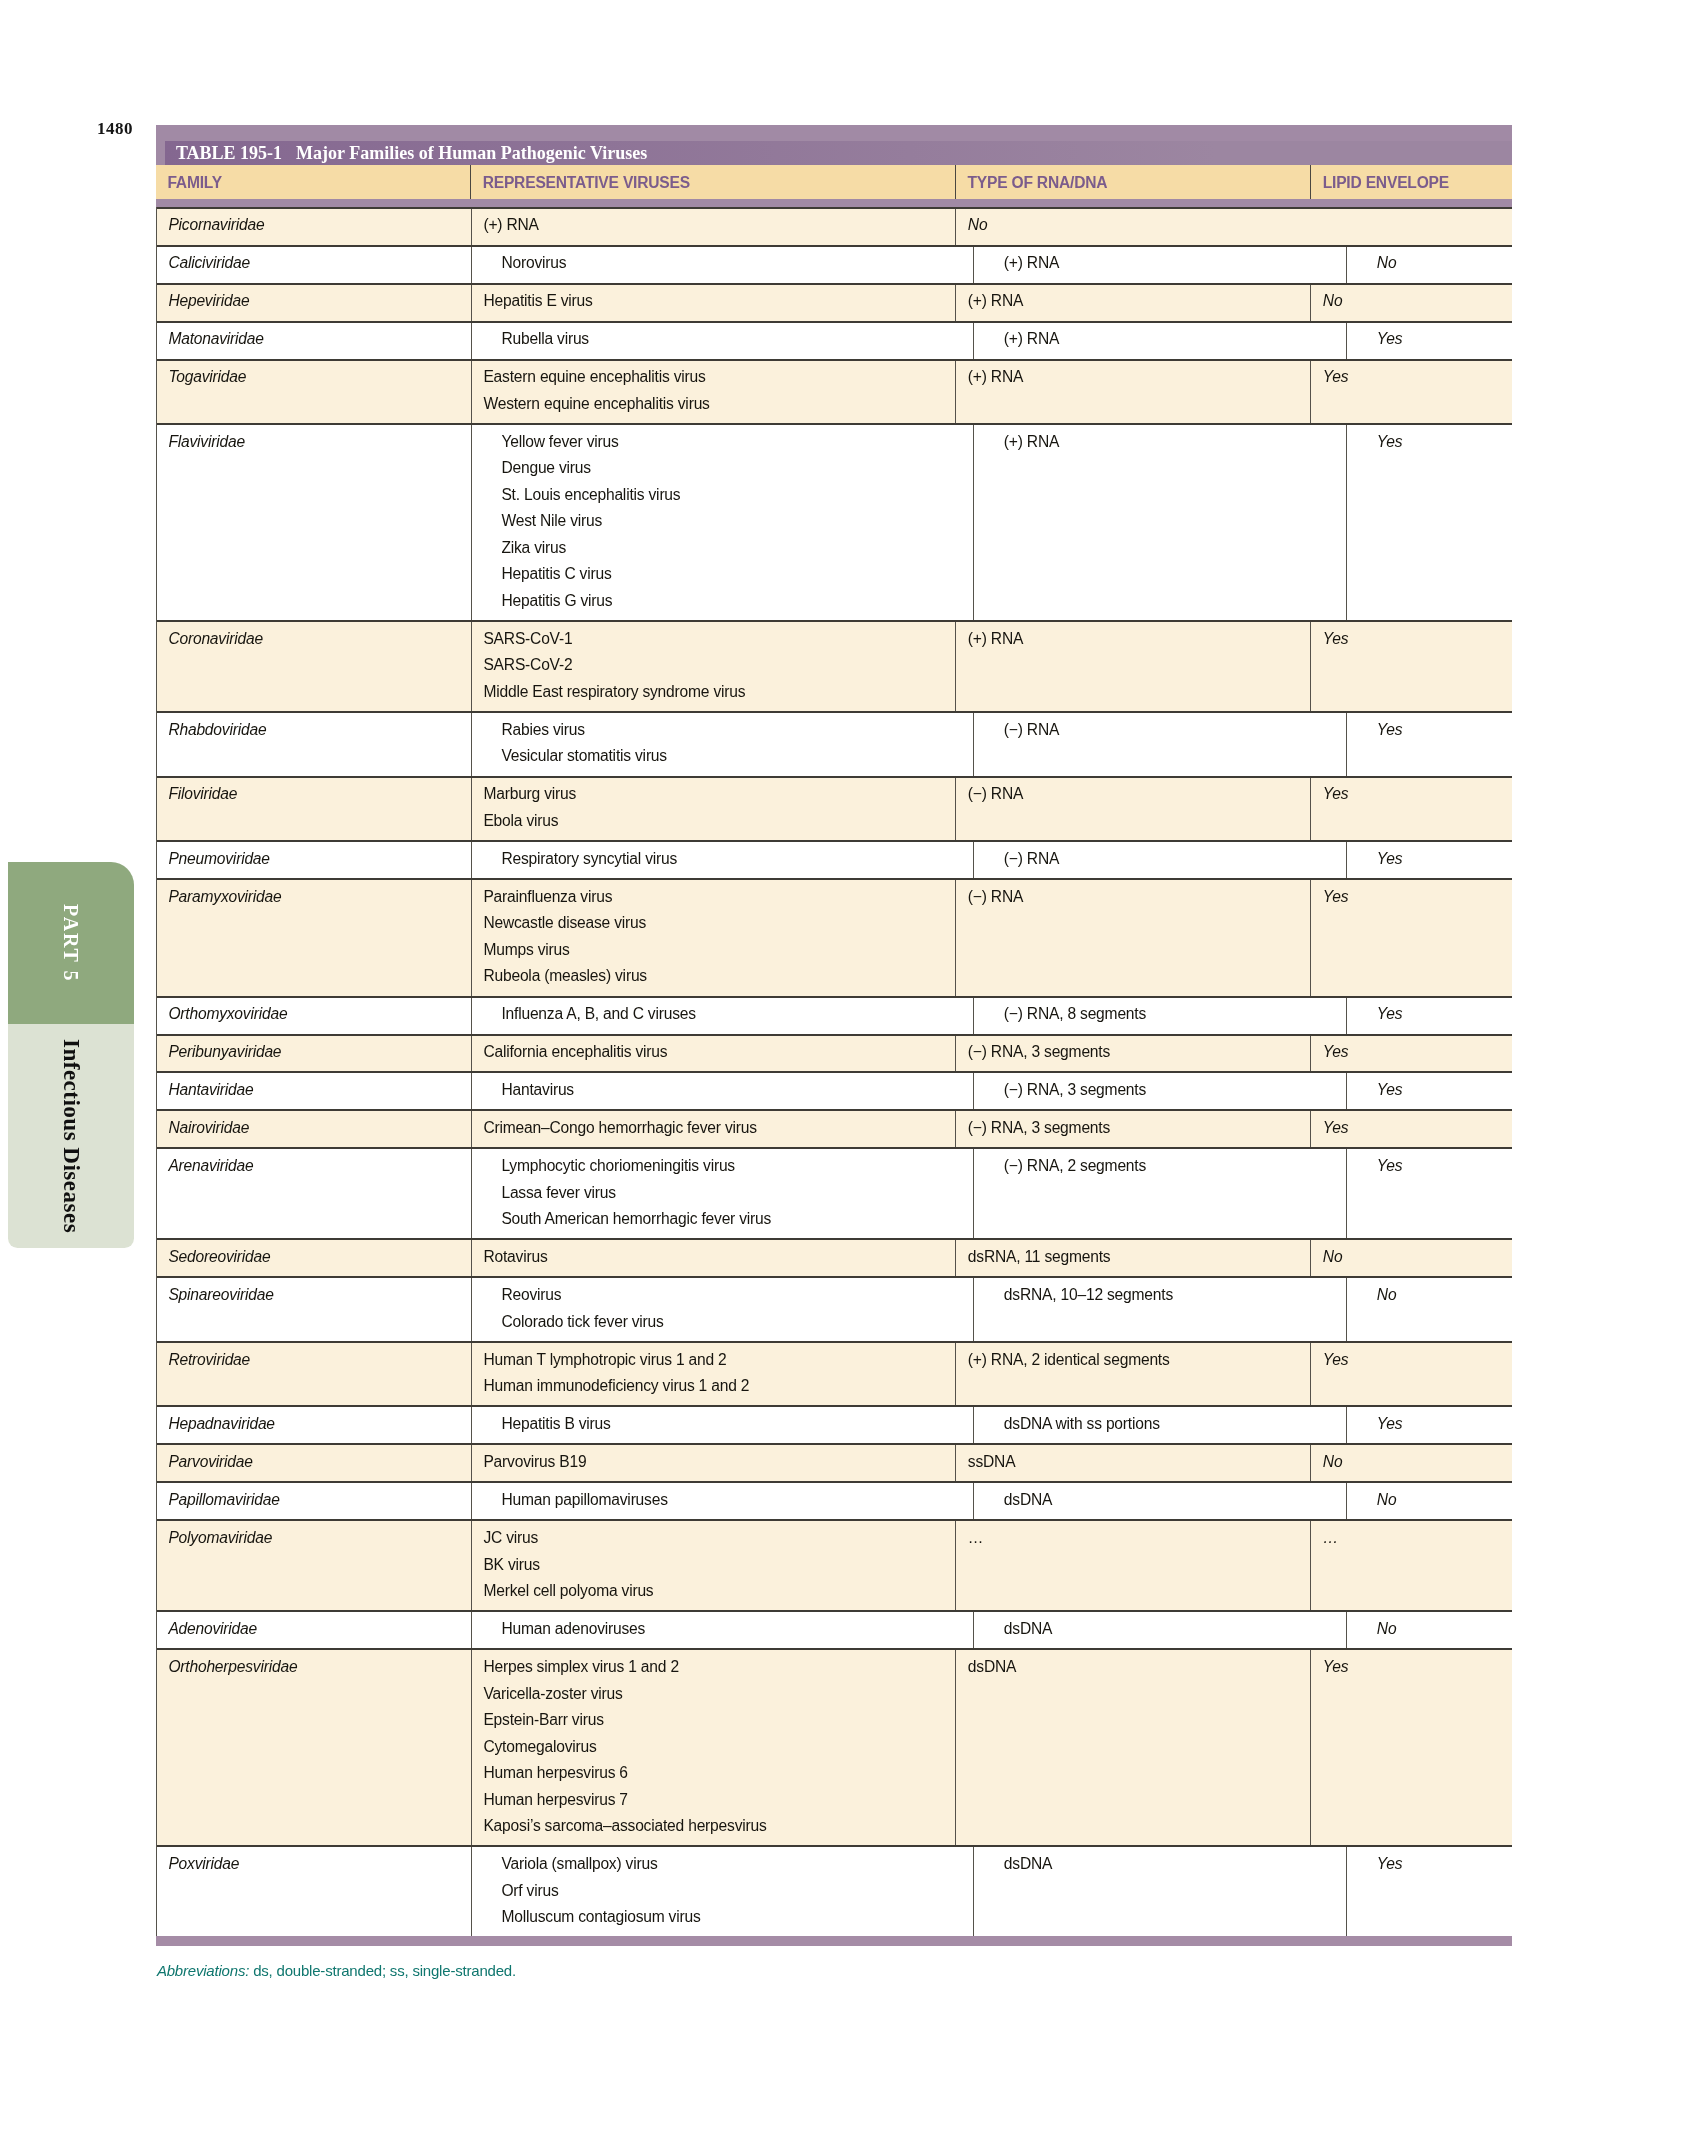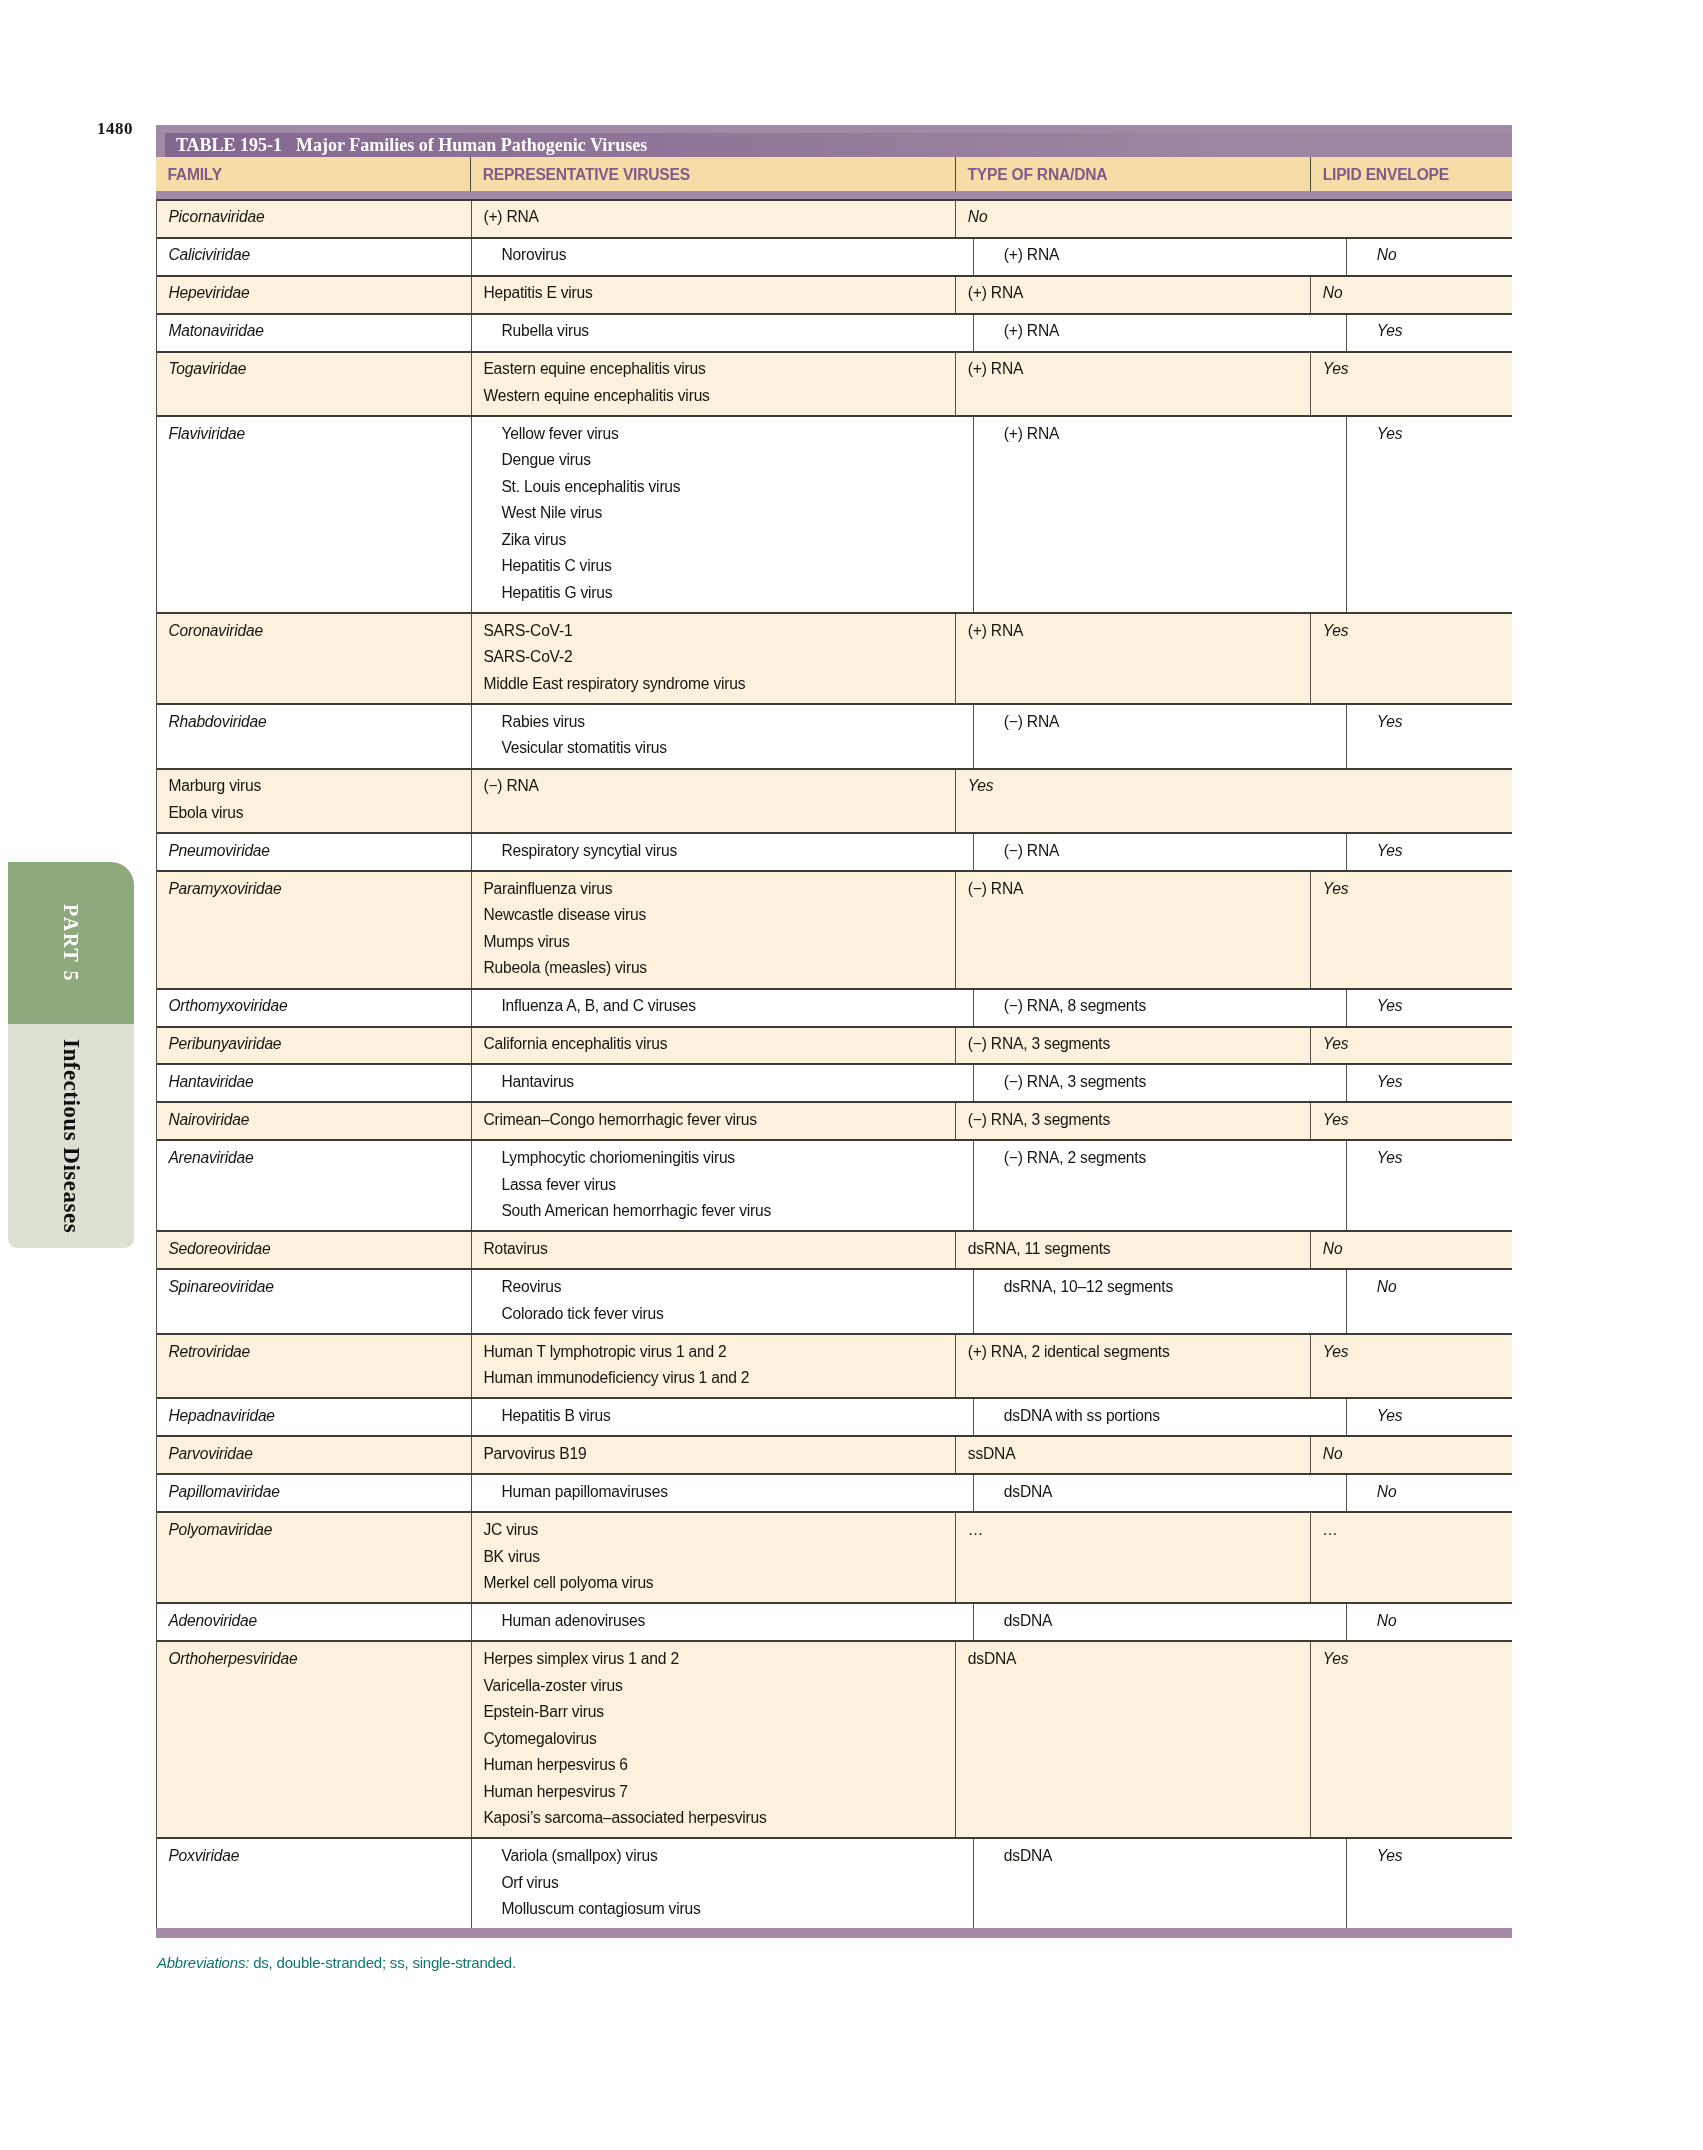--- a/index.html
+++ b/index.html
@@ -51,21 +51,21 @@
     font-family: "Liberation Serif", serif;
     font-weight: bold;
     font-size: 23px;
     color: #101010;
     letter-spacing: 0.5px;
   }
 
   
   .table-wrap { position: absolute; left: 156px; top: 125px; width: 1356px; }
 
-  .title-bar { position: relative; height: 32px; background: #A18AA5; padding-left: 36px; }
+  .title-bar { position: relative; height: 40px; background: #A18AA5; padding-left: 36px; }
   .title-inner {
     position: absolute; left: 8.5px; right: 0; bottom: 0; height: 24px;
     background: linear-gradient(to right, #846790, #9C86A1 78%);
     color: #ffffff;
     font-family: "Liberation Serif", serif;
     font-weight: bold;
     font-size: 18px;
     line-height: 24px;
     padding-left: 11.4px;
     white-space: nowrap;
@@ -218,20 +218,21 @@
         <div class="trow white">
     <div class="cell family"><em>Rhabdoviridae</em></div>
     <div class="cell viruses">
             <div class="virus-line">Rabies virus</div>
             <div class="virus-line">Vesicular stomatitis virus</div>
           </div>
     <div class="cell type">(−) RNA</div>
     <div class="cell env">Yes</div>
   </div>
         <div class="trow cream">
+    <div class="cell family"><em>Filoviridae</em></div>
     <div class="cell viruses">
             <div class="virus-line">Marburg virus</div>
             <div class="virus-line">Ebola virus</div>
           </div>
     <div class="cell type">(−) RNA</div>
     <div class="cell env">Yes</div>
   </div>
         <div class="trow white">
     <div class="cell family"><em>Pneumoviridae</em></div>
     <div class="cell viruses">

